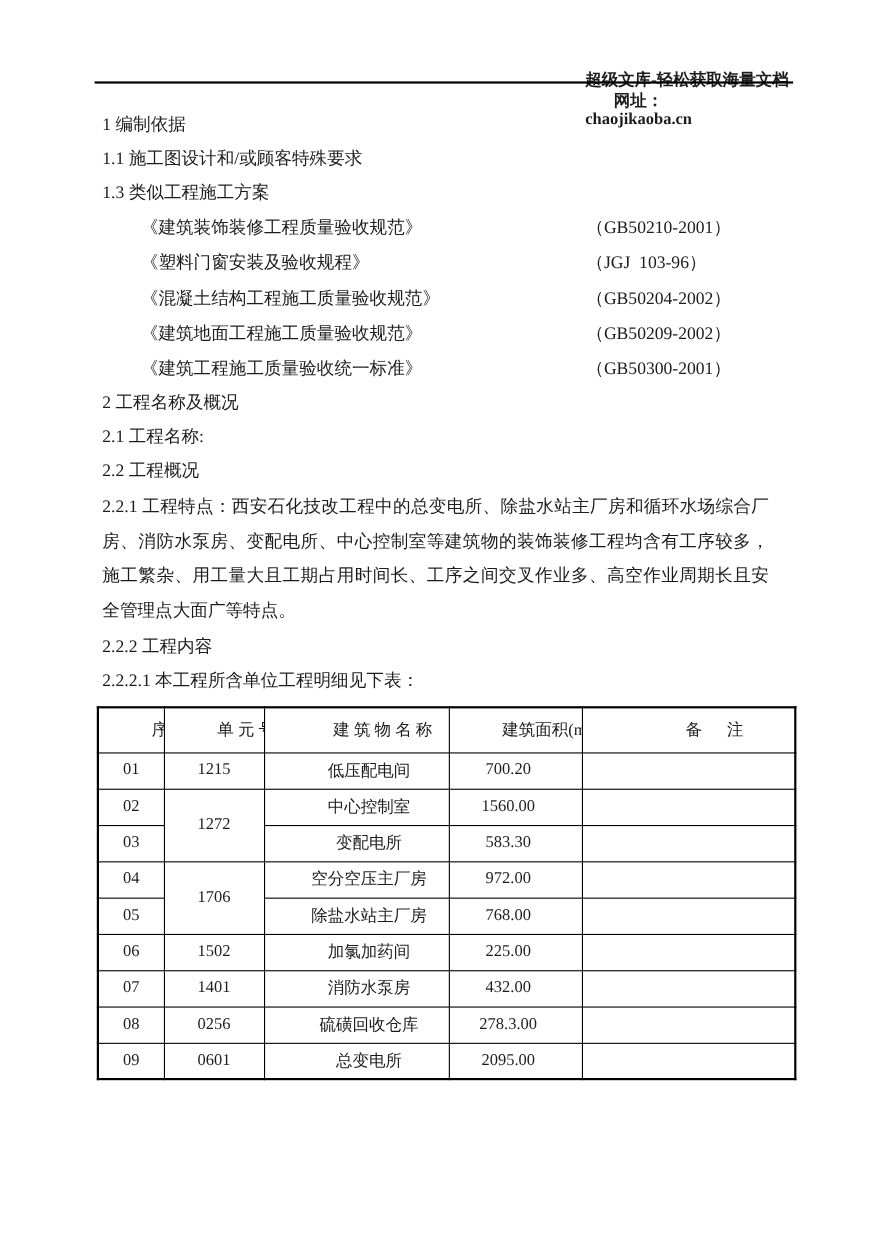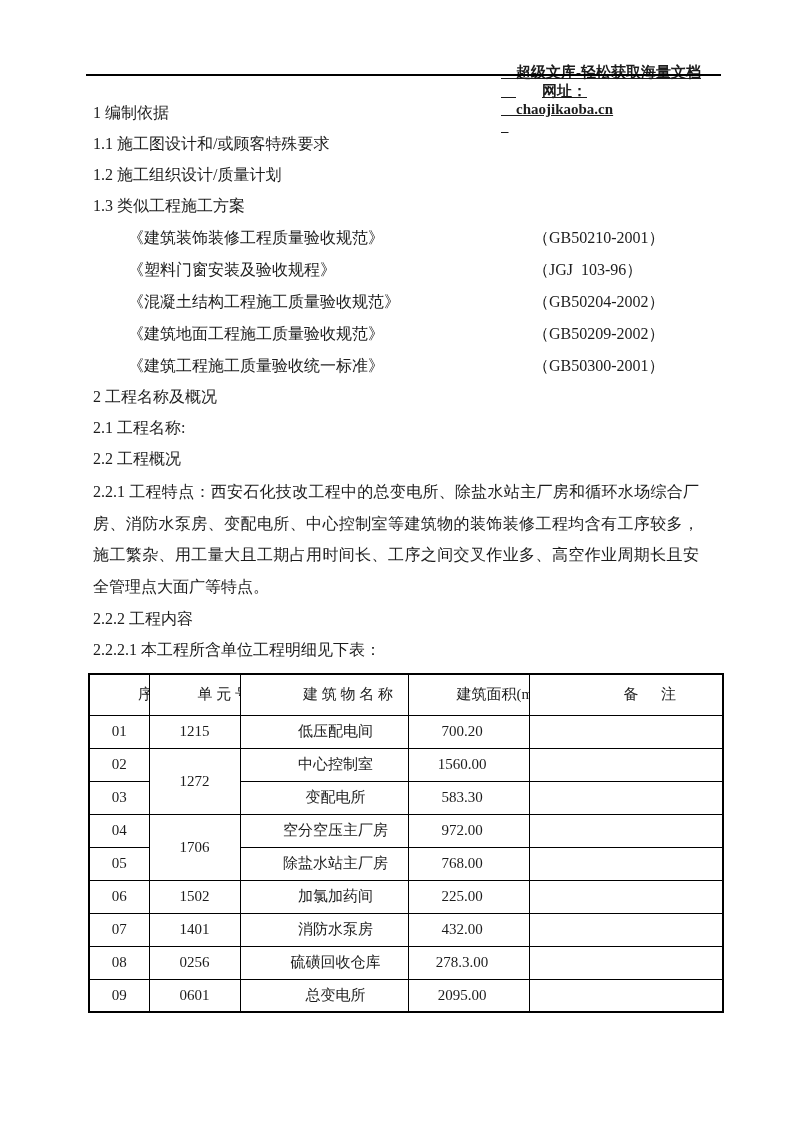--- a/index.html
+++ b/index.html
@@ -13,25 +13,24 @@
     width: 793px;
     height: 1122px;
     background: #ffffff;
     overflow: hidden;
   }
 
   
   .page-header {
     position: absolute;
     top: 46px;
-    right: 92px;
+    right: 76px;
     font-size: 15px;
     font-weight: bold;
     white-space: pre;
-    text-decoration: underline;
   }
   .hdr-url-label { margin-left: 26px; }
   .header-rule {
     position: absolute;
     top: 74px;
     left: 86px;
     width: 635px;
     height: 2px;
     background: #000000;
   }
@@ -104,21 +103,20 @@
   <div class="page-header">
     <span class="hdr-site">超级文库-轻松获取海量文档</span>
     <span class="hdr-url-label">网址：</span>
     <span class="hdr-url">chaojikaoba.cn</span>
   </div>
   <div class="header-rule"></div>
 
   <div class="content">
     <div class="line">1 编制依据</div>
     <div class="line">1.1 施工图设计和/或顾客特殊要求</div>
-    <div class="line">1.2 施工组织设计/质量计划</div>
     <div class="line">1.3 类似工程施工方案</div>
 
     <div id="standards">
         <div class="std-line"><span class="std-name">《建筑装饰装修工程质量验收规范》</span><span class="std-code">（GB50210-2001）</span></div>
         <div class="std-line"><span class="std-name">《塑料门窗安装及验收规程》</span><span class="std-code">（JGJ  103-96）</span></div>
         <div class="std-line"><span class="std-name">《混凝土结构工程施工质量验收规范》</span><span class="std-code">（GB50204-2002）</span></div>
         <div class="std-line"><span class="std-name">《建筑地面工程施工质量验收规范》</span><span class="std-code">（GB50209-2002）</span></div>
         <div class="std-line"><span class="std-name">《建筑工程施工质量验收统一标准》</span><span class="std-code">（GB50300-2001）</span></div>
       </div>
 

